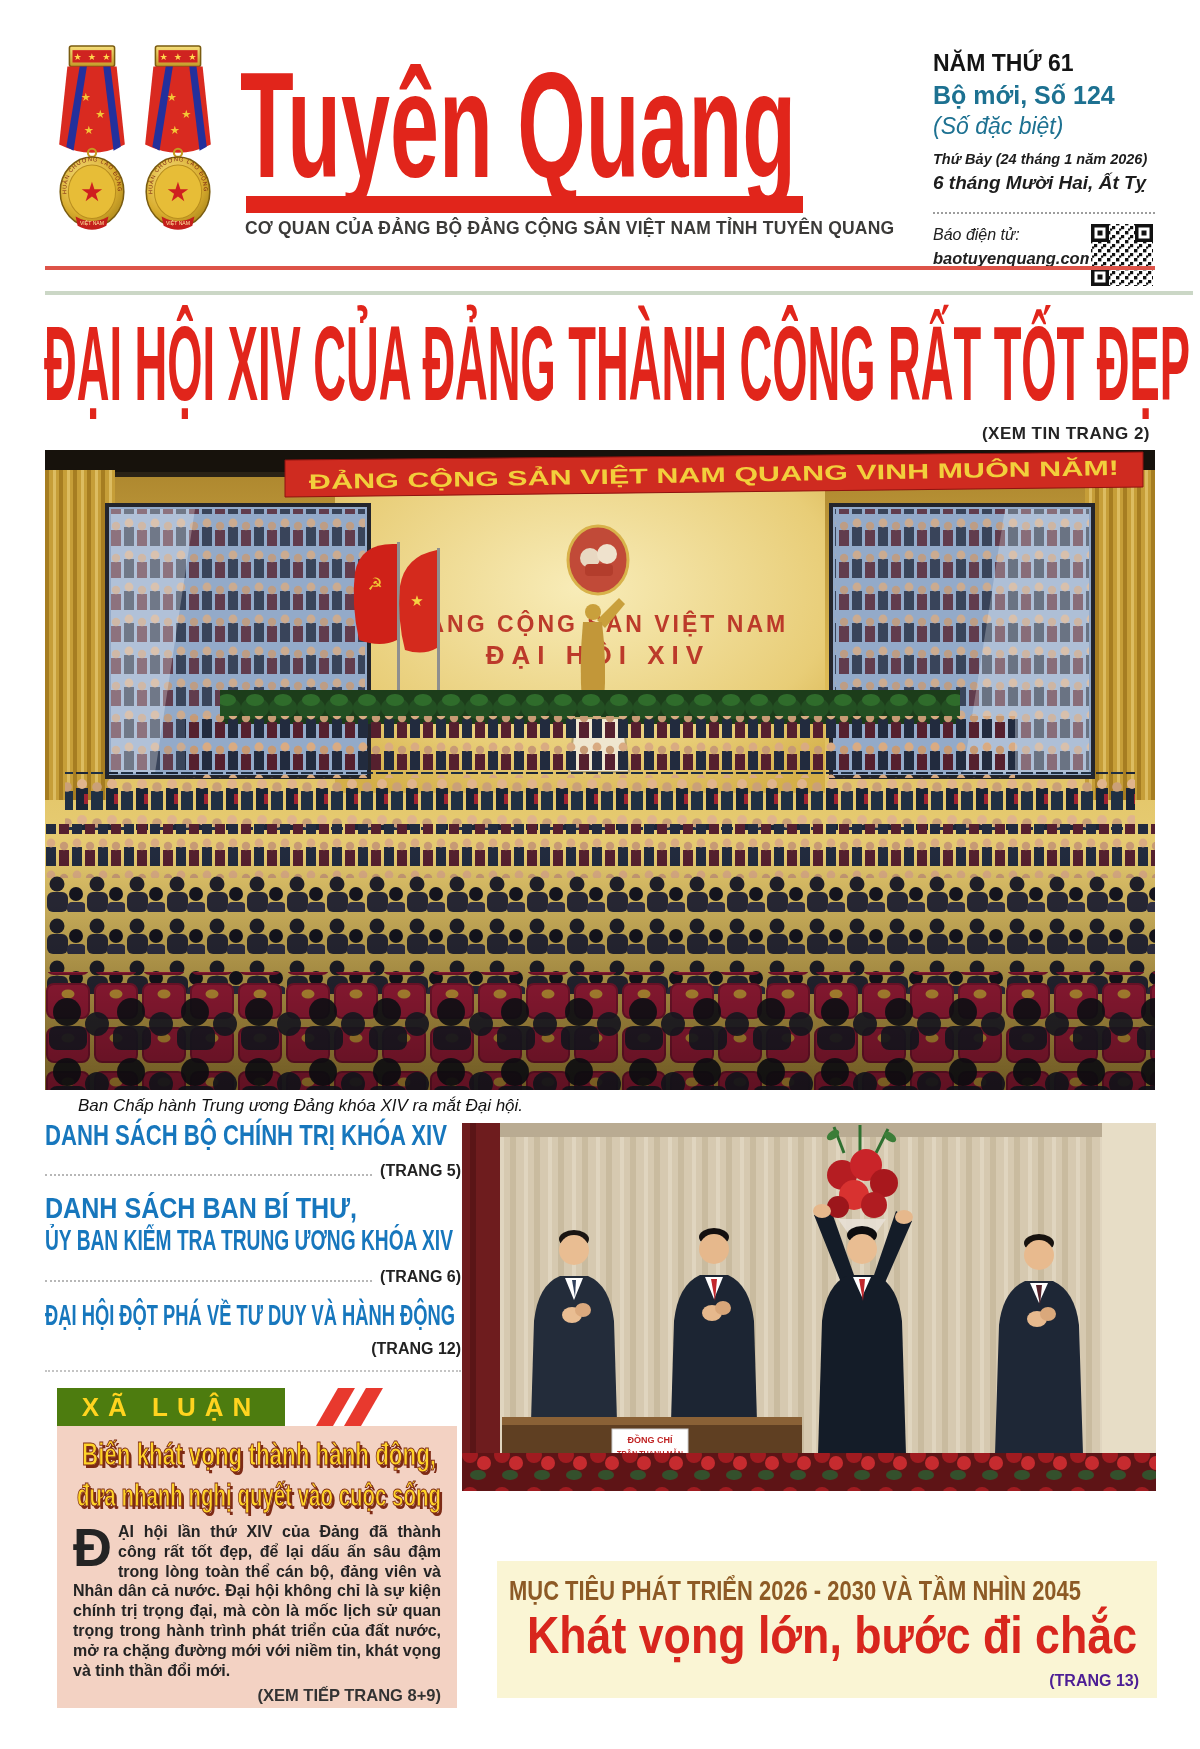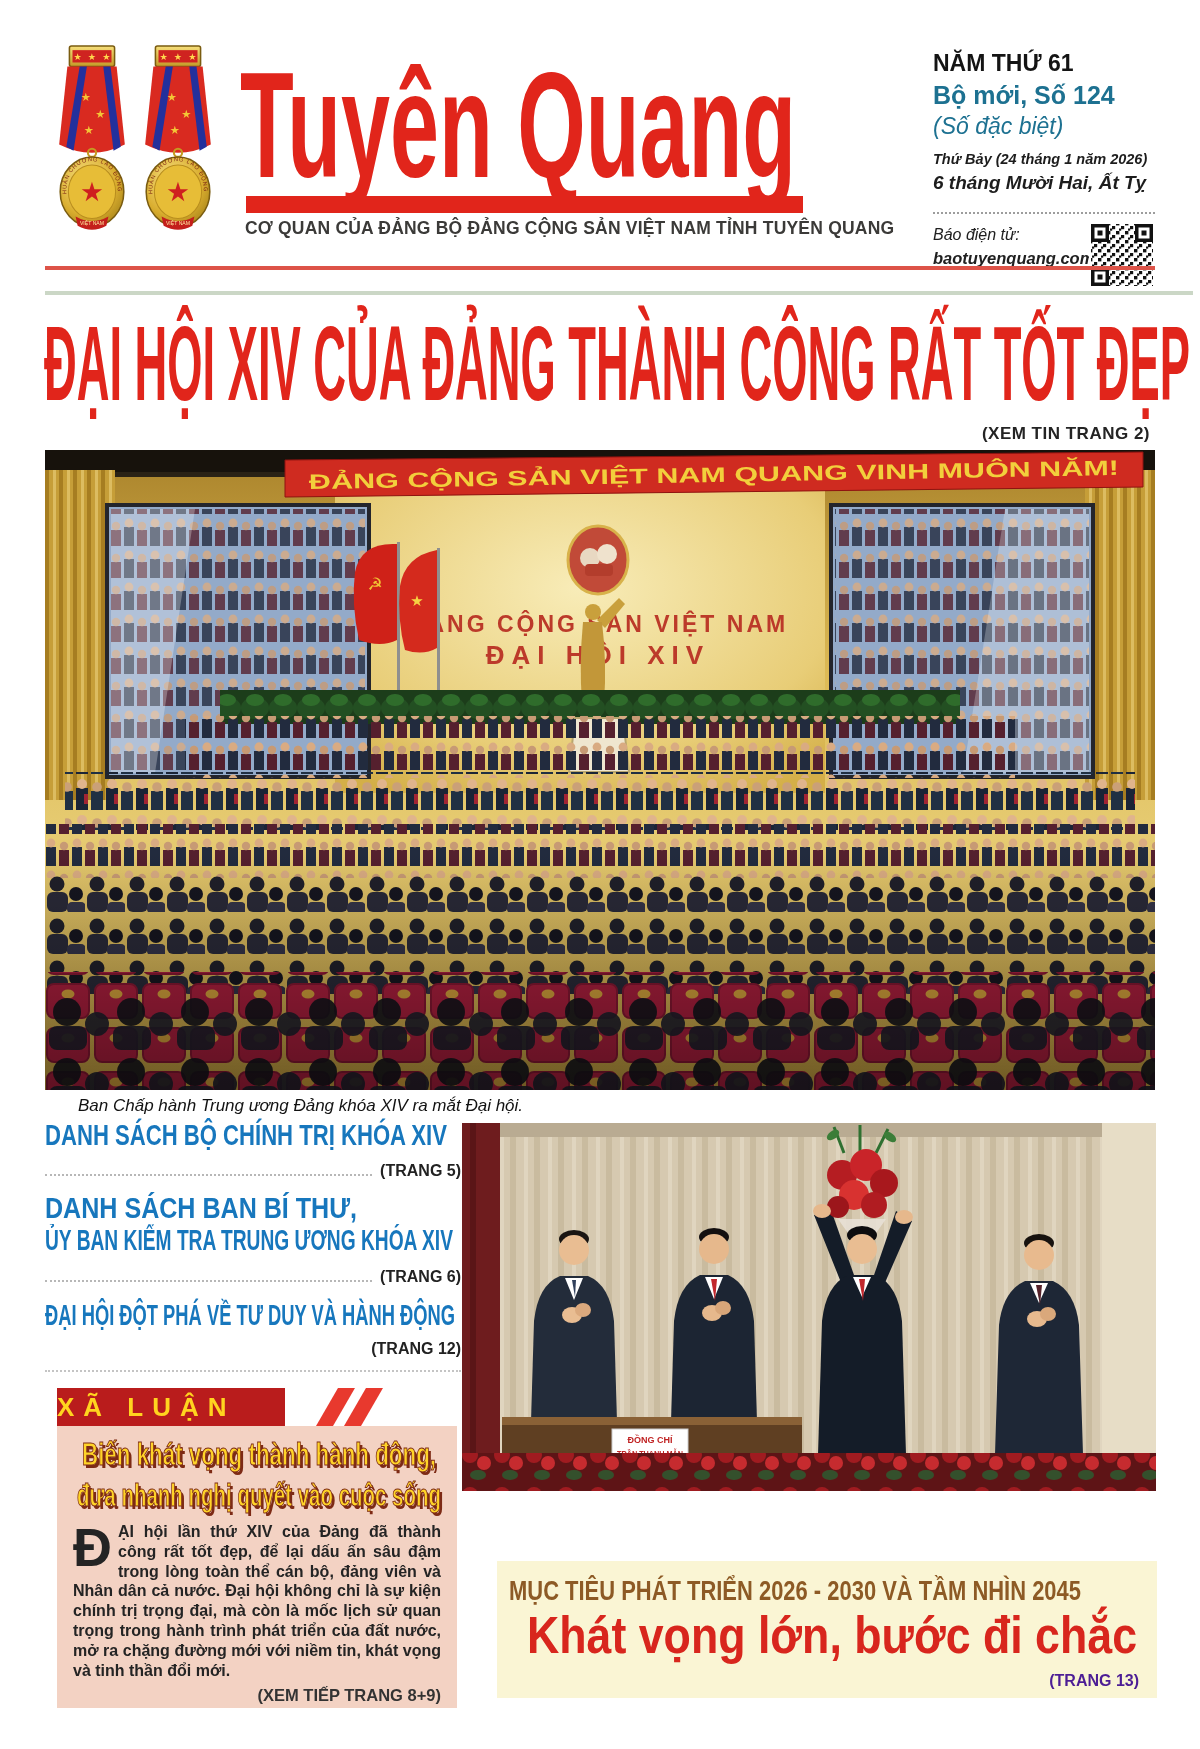--- a/index.html
+++ b/index.html
@@ -38,23 +38,23 @@
   .tline { margin-top:0; }
   .leader-row { display:flex; align-items:flex-end; height:18px; margin:10px 0 0 0; }
   .leader-dots { flex:1; border-bottom:2.5px dotted #b7b7b7; margin:0 8px 4px 0; }
   .leader-none { flex:1; }
   .t-page { font-size:16px; font-weight:bold; color:#222; white-space:nowrap; }
   .mt12 { margin-top:12px; } .mt6 { margin-top:6px; }
   .teaser-divider { border-top:2.5px dotted #c4c4c4; margin-top:12px; }
 
   
   .editorial { position:absolute; left:57px; top:1388px; width:400px; }
-  .ed-bar { position:absolute; left:0; top:0; width:228px; height:50px; background:#b91c1c;
+  .ed-bar { position:absolute; left:0; top:0; width:228px; height:50px; background:#4d7c0f;
             color:#ffd41f; font-weight:bold; font-size:26px; letter-spacing:9px;
-            text-align:left; line-height:38px; }
+            text-align:center; line-height:38px; }
   .slash { position:absolute; top:0; width:17px; height:38px; background:#e8392e; transform:skewX(-30deg); }
   .slash1 { left:270px; } .slash2 { left:298px; }
   .ed-body { position:absolute; left:0; top:38px; width:400px; height:282px; background:#f3d2c3; padding-top:6px; overflow:hidden; }
   .ed-title-svg { margin:2px auto 0 auto; }
   .ed-par { margin:6px 16px 0 16px; font-size:16px; line-height:19.8px; font-weight:bold; color:#242424; text-align:justify; }
   .dropcap { float:left; font-size:54px; line-height:42px; font-weight:bold; color:#242424; margin:4px 6px 0 0; }
   .ed-cont { text-align:right; margin:6px 16px 0 0; font-size:16.5px; font-weight:bold; color:#333; }
 
   
   .photo-2 { position:absolute; left:462px; top:1123px; }

